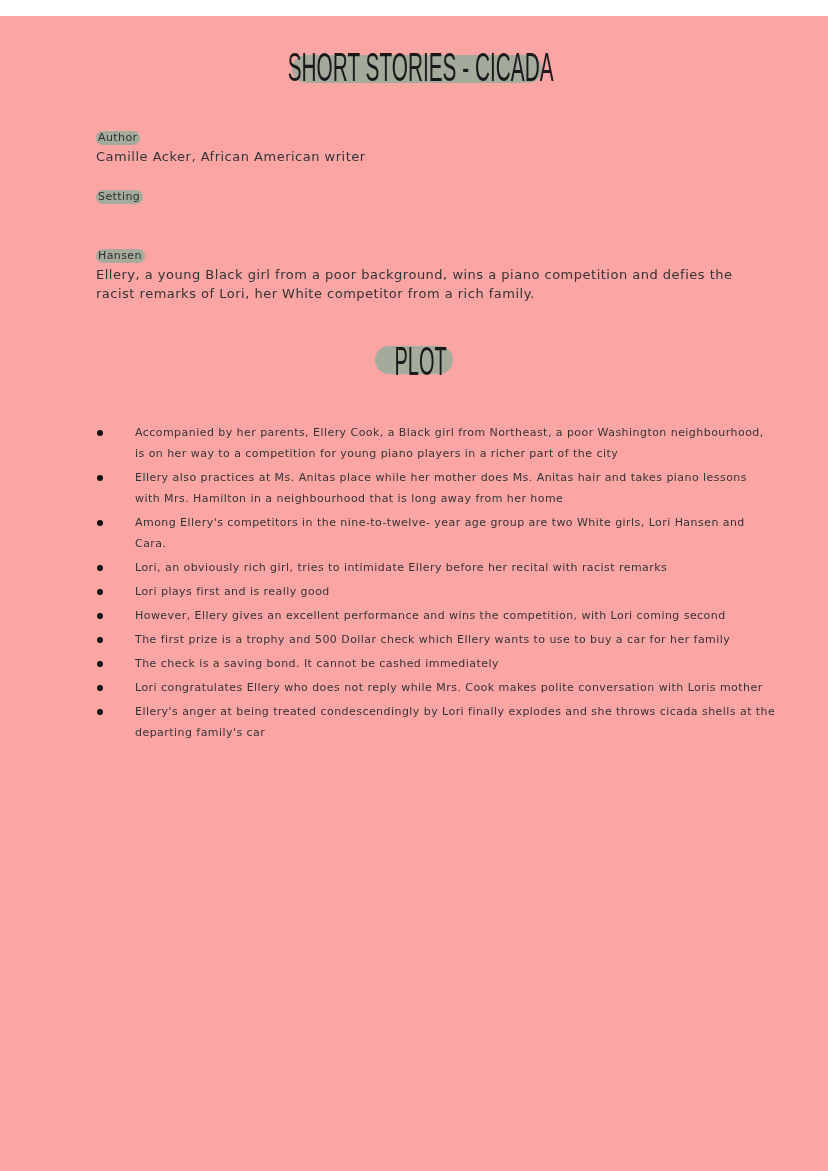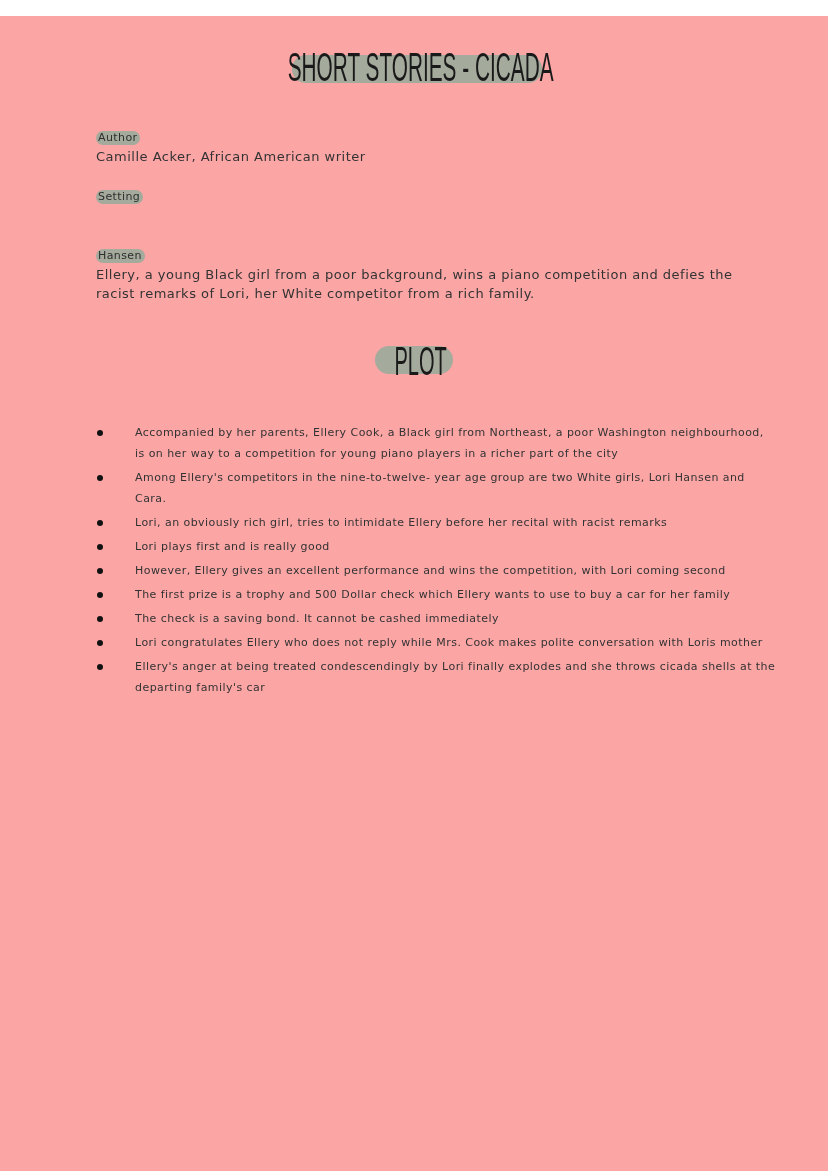--- a/index.html
+++ b/index.html
@@ -174,20 +174,21 @@
 
   <div class="plot-wrap">
     <div class="plot-pill">
       <div class="bg"></div>
       <span class="text">PLOT</span>
     </div>
   </div>
 
   <ul class="plot-list">
     <li><span class="bullet"></span><span>Accompanied by her parents, Ellery Cook, a Black girl from Northeast, a poor Washington neighbourhood, is on her way to a competition for young piano players in a richer part of the city</span></li>
+    <li><span class="bullet"></span><span>Ellery also practices at Ms. Anitas place while her mother does Ms. Anitas hair and takes piano lessons with Mrs. Hamilton in a neighbourhood that is long away from her home</span></li>
     <li><span class="bullet"></span><span>Among Ellery's competitors in the nine-to-twelve- year age group are two White girls, Lori Hansen and Cara.</span></li>
     <li><span class="bullet"></span><span>Lori, an obviously rich girl, tries to intimidate Ellery before her recital with racist remarks</span></li>
     <li><span class="bullet"></span><span>Lori plays first and is really good</span></li>
     <li><span class="bullet"></span><span>However, Ellery gives an excellent performance and wins the competition, with Lori coming second</span></li>
     <li><span class="bullet"></span><span>The first prize is a trophy and 500 Dollar check which Ellery wants to use to buy a car for her family</span></li>
     <li><span class="bullet"></span><span>The check is a saving bond. It cannot be cashed immediately</span></li>
     <li><span class="bullet"></span><span>Lori congratulates Ellery who does not reply while Mrs. Cook makes polite conversation with Loris mother</span></li>
     <li><span class="bullet"></span><span>Ellery's anger at being treated condescendingly by Lori finally explodes and she throws cicada shells at the departing family's car</span></li>
   </ul>
 

